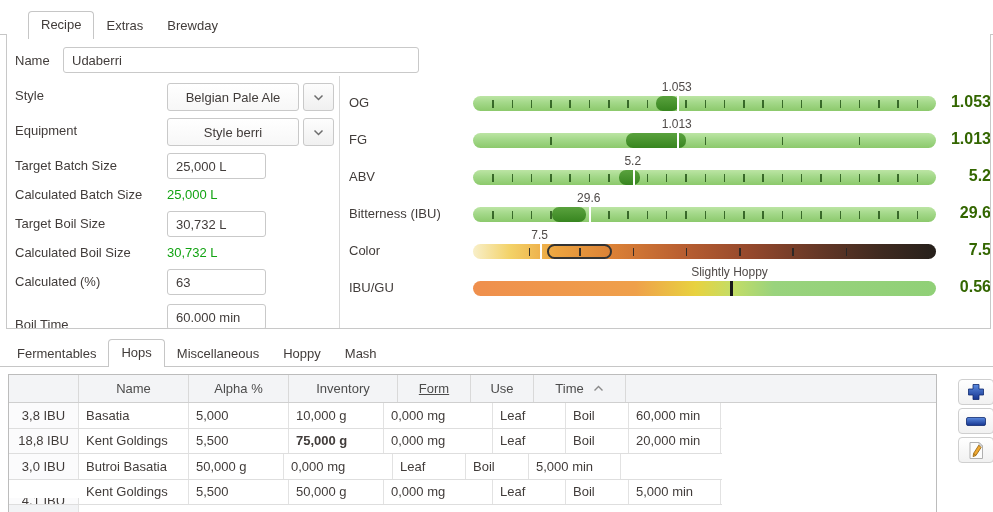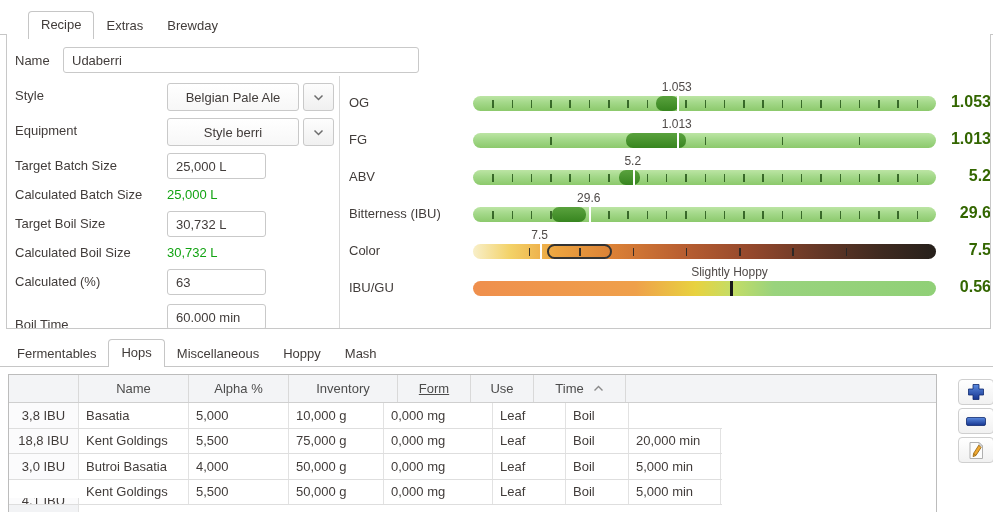--- a/index.html
+++ b/index.html
@@ -275,35 +275,35 @@
         <div class="thcell thfill"></div>
       </div>
       <div class="trow">
         <div class="tcell rh" style="width: 70px;">3,8 IBU</div>
         <div class="tcell" style="width: 110px;">Basatia</div>
         <div class="tcell" style="width: 100px;">5,000</div>
         <div class="tcell" style="width: 95px;">10,000 g</div>
         <div class="tcell" style="width: 109px;">0,000 mg</div>
         <div class="tcell" style="width: 73px;">Leaf</div>
         <div class="tcell" style="width: 63px;">Boil</div>
+        <div class="tcell" style="width: 92px;">60,000 min</div>
       </div>
       <div class="trow">
         <div class="tcell rh" style="width: 70px;">18,8 IBU</div>
         <div class="tcell" style="width: 110px;">Kent Goldings</div>
         <div class="tcell" style="width: 100px;">5,500</div>
-        <div class="tcell" style="width: 95px;">75,000 g</div>
+        <div class="tcell" style="width: 95px; font-weight: bold;">75,000 g</div>
         <div class="tcell" style="width: 109px;">0,000 mg</div>
         <div class="tcell" style="width: 73px;">Leaf</div>
         <div class="tcell" style="width: 63px;">Boil</div>
         <div class="tcell" style="width: 92px;">20,000 min</div>
       </div>
       <div class="trow">
         <div class="tcell rh" style="width: 70px;">3,0 IBU</div>
         <div class="tcell" style="width: 110px;">Butroi Basatia</div>
-        <div class="tcell" style="width: 100px;">4,000</div>
         <div class="tcell" style="width: 95px;">50,000 g</div>
         <div class="tcell" style="width: 109px;">0,000 mg</div>
         <div class="tcell" style="width: 73px;">Leaf</div>
         <div class="tcell" style="width: 63px;">Boil</div>
         <div class="tcell" style="width: 92px;">5,000 min</div>
       </div>
       <div class="trow">
         <div class="tcell rh" style="width: 70px; margin-top: 18px;">4,1 IBU</div>
         <div class="tcell" style="width: 110px;">Kent Goldings</div>
         <div class="tcell" style="width: 100px;">5,500</div>

